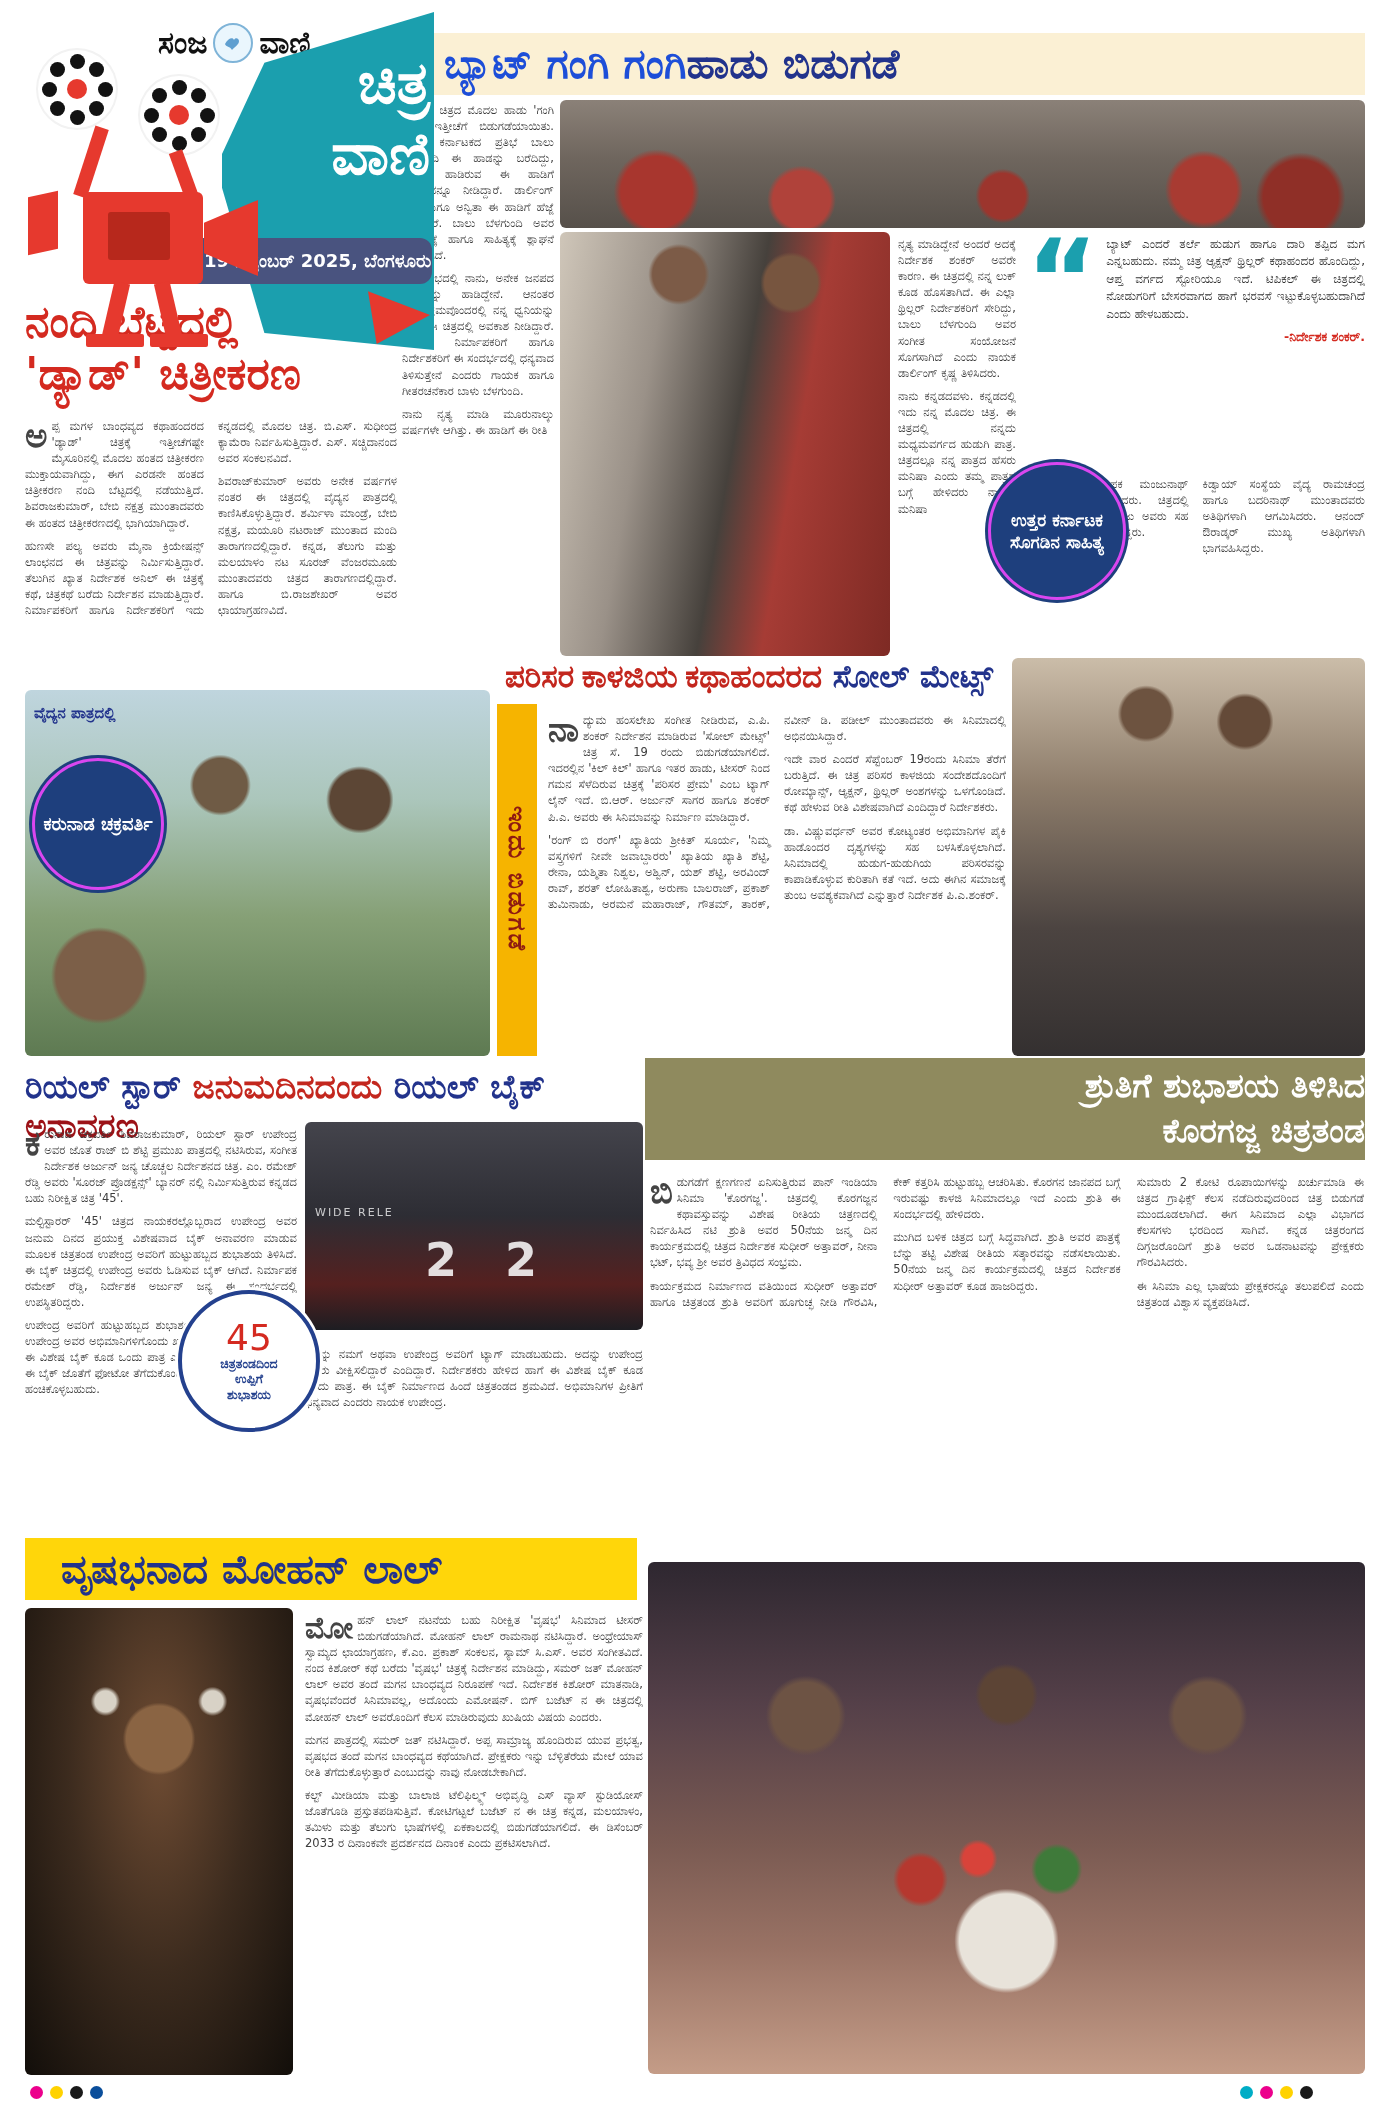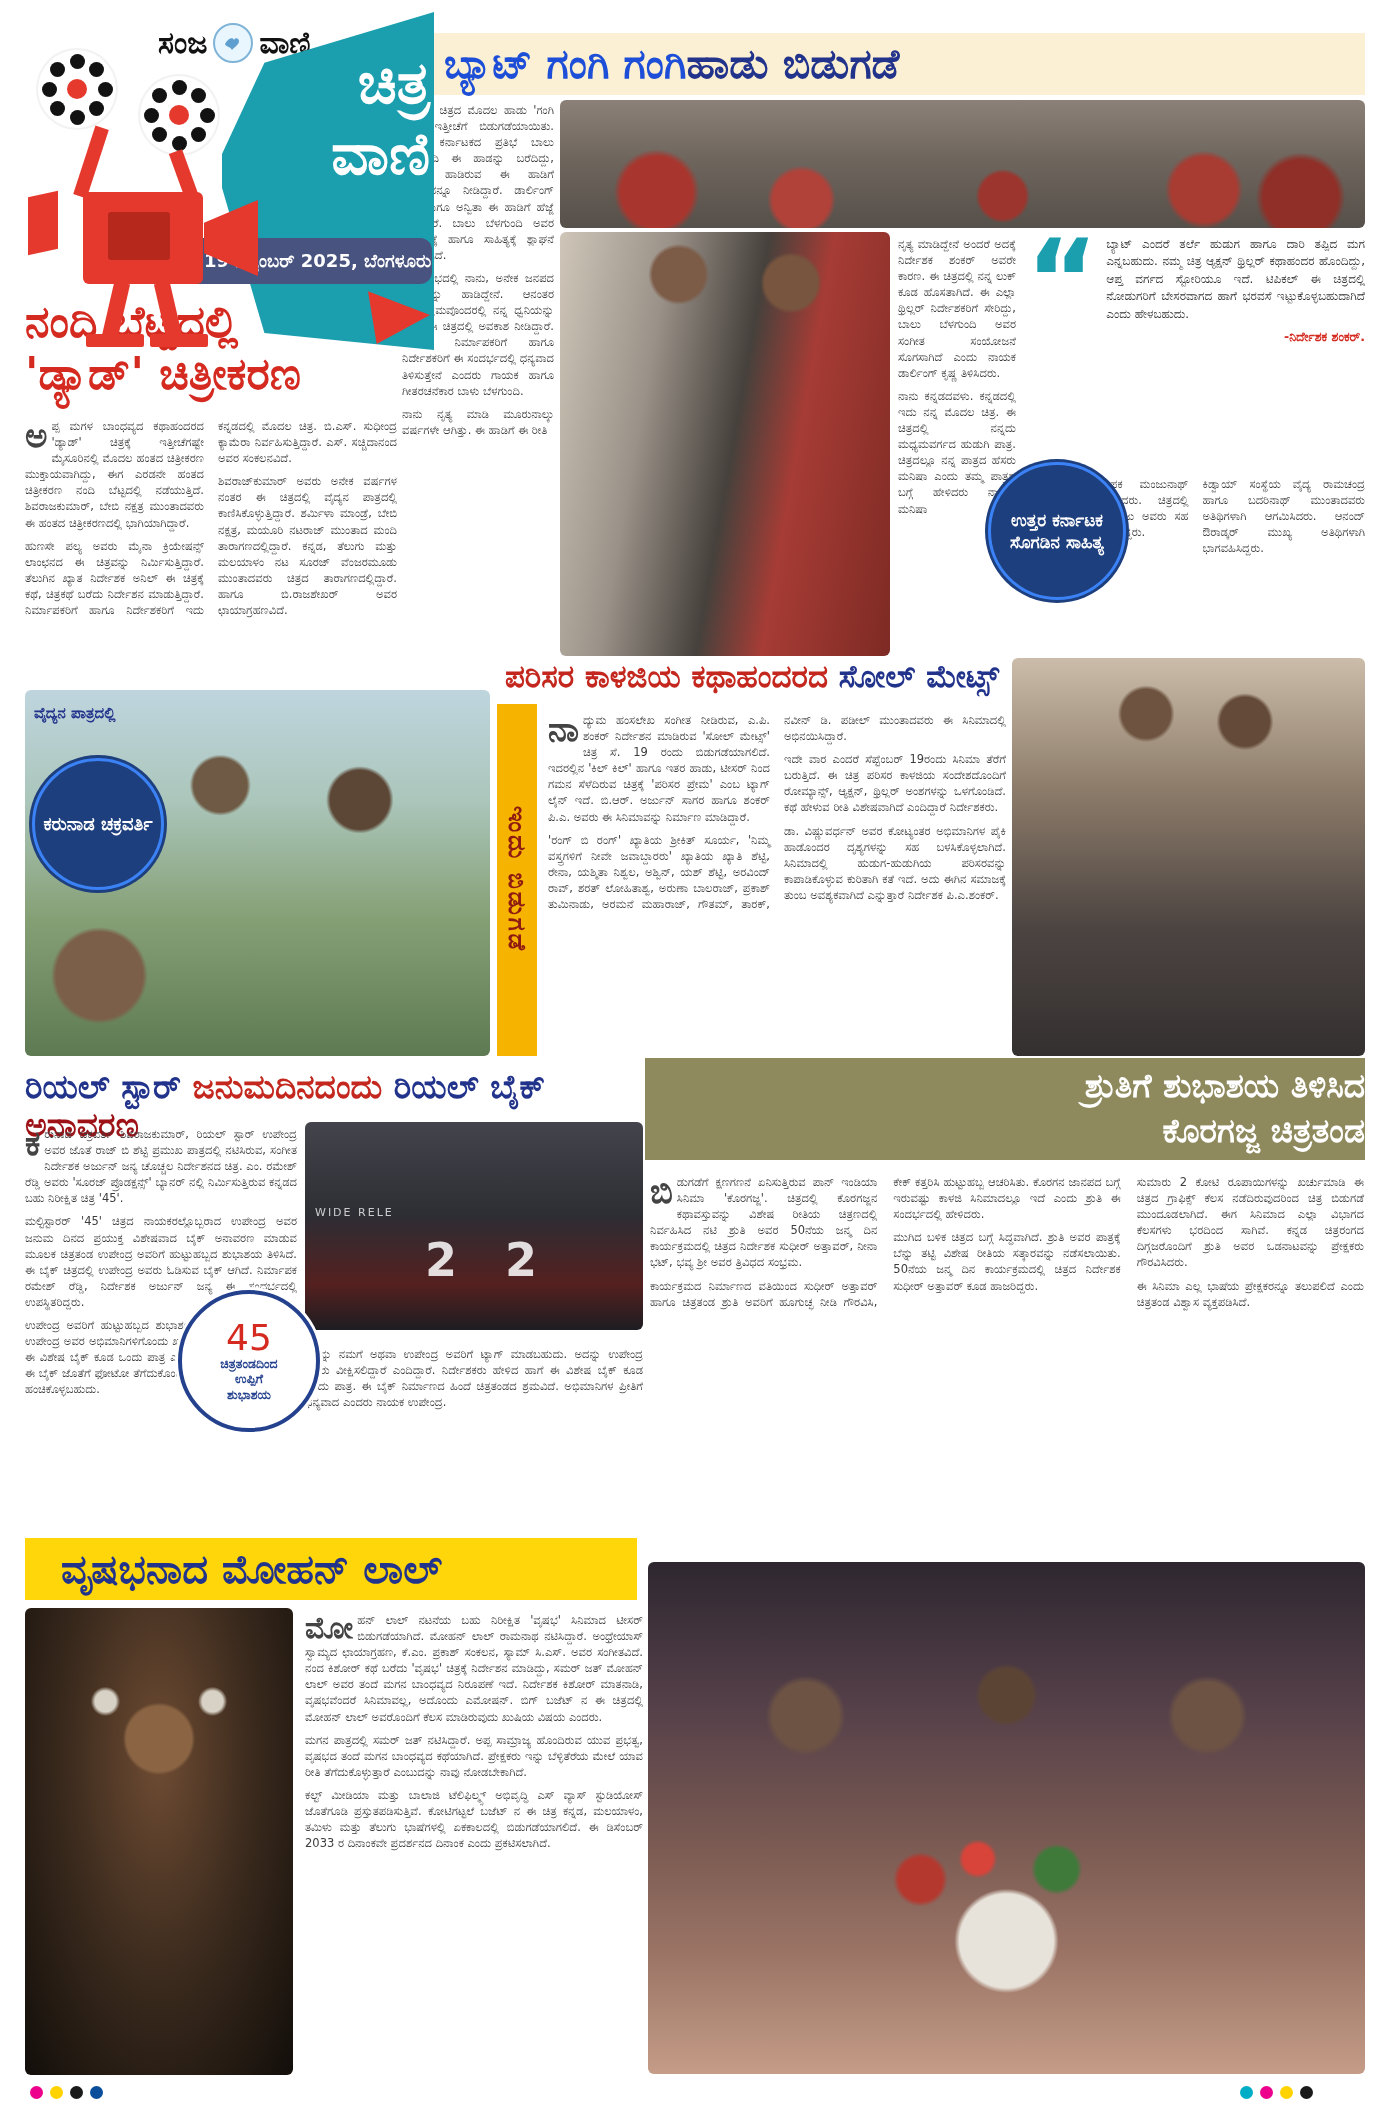--- a/index.html
+++ b/index.html
@@ -55,21 +55,21 @@
   .ph-couple{left:560px;top:232px;width:330px;height:424px;
      background:linear-gradient(100deg,#cfc6b9 0%,#9a9188 28%,#46413c 52%,#a63c35 68%,#7e2a24 100%);}
   .ph-couple:before{content:"";position:absolute;inset:0;
      background:radial-gradient(circle at 36% 10%,#7c5b47 0 6%,transparent 7%),
                 radial-gradient(circle at 70% 12%,#77553f 0 6%,transparent 7%);}
   .quote-box{position:absolute;left:1026px;top:236px;width:339px;height:228px;}
   .quote-mark{font-size:110px;line-height:.8;color:#1b9fae;font-weight:bold;float:left;margin-right:8px;}
   .quote-text{font-size:12px;line-height:1.45;color:#333;text-align:justify;}
   .quote-attr{color:#d42a20;font-weight:bold;font-size:12.5px;text-align:right;margin-top:6px;}
   .navy-circle{position:absolute;border-radius:50%;background:#1e3f7d;color:#fff;display:flex;align-items:center;
-        justify-content:center;text-align:center;font-weight:bold;border:3px solid #3b82f6;
+        justify-content:center;text-align:center;font-weight:bold;border:3px solid #d946ef;
         box-shadow:0 0 0 3px #1e3f7d;}
   
   .dad-hl{position:absolute;left:25px;top:296px;width:380px;font-size:44px;font-weight:bold;color:#d42a20;line-height:1.18;}
   .ph-dad{left:25px;top:690px;width:465px;height:366px;
      background:linear-gradient(180deg,#bfd5de 0%,#abc6bb 30%,#86a076 62%,#5e7a52 100%);}
   .ph-dad:before{content:"";position:absolute;inset:0;
      background:radial-gradient(circle at 42% 26%,#6f5b45 0 7%,transparent 8%),
                 radial-gradient(circle at 72% 30%,#5c4635 0 7%,transparent 8%),
                 radial-gradient(circle at 16% 78%,#7c5f48 0 9%,transparent 10%);}
   .dad-label{position:absolute;left:34px;top:704px;width:120px;font-size:15px;font-weight:bold;color:#22338c;
@@ -79,21 +79,21 @@
   .strip{position:absolute;left:497px;top:704px;width:40px;height:352px;background:#f6b400;display:flex;
         align-items:center;justify-content:center;}
   .strip span{writing-mode:vertical-rl;font-size:24px;font-weight:bold;color:#8e1a12;letter-spacing:3px;}
   .ph-soul{left:1012px;top:658px;width:353px;height:398px;
      background:linear-gradient(180deg,#cbbda9 0%,#8e7d6b 32%,#4c4441 68%,#343030 100%);}
   .ph-soul:before{content:"";position:absolute;inset:0;
      background:radial-gradient(circle at 38% 14%,#6d5340 0 6%,transparent 7%),
                 radial-gradient(circle at 66% 16%,#644a38 0 6%,transparent 7%);}
   
   .bike-hl{position:absolute;left:25px;top:1068px;width:620px;font-size:33px;font-weight:bold;line-height:1.15;}
-  .hl-blue{color:#22338c;}.hl-red{color:#c3271e;}.hl-maroon{color:#9c1217;}
+  .hl-blue{color:#22338c;}.hl-red{color:#c3271e;font-family:Liberation Serif, serif;}.hl-maroon{color:#9c1217;}
   .ph-bike{left:305px;top:1122px;width:338px;height:208px;
      background:linear-gradient(180deg,#44444c 0%,#2d2d34 45%,#55201f 78%,#1d1d22 100%);color:#fff;}
   .bike-overlay1{position:absolute;left:10px;top:84px;font-size:11px;letter-spacing:2px;opacity:.75;}
   .bike-overlay2{position:absolute;left:120px;top:111px;font-size:46px;font-weight:bold;opacity:.85;letter-spacing:16px;}
   .badge45{position:absolute;left:178px;top:1290px;width:134px;height:134px;border-radius:50%;background:#fff;
         border:4px solid #24418e;box-shadow:0 0 0 3px #fff;display:flex;flex-direction:column;align-items:center;
         justify-content:center;text-align:center;z-index:6;}
   .badge45 .n{color:#d42a20;font-size:36px;font-weight:normal;line-height:1;}
   .badge45 .t{color:#24418e;font-size:12.5px;font-weight:bold;line-height:1.25;}
   

